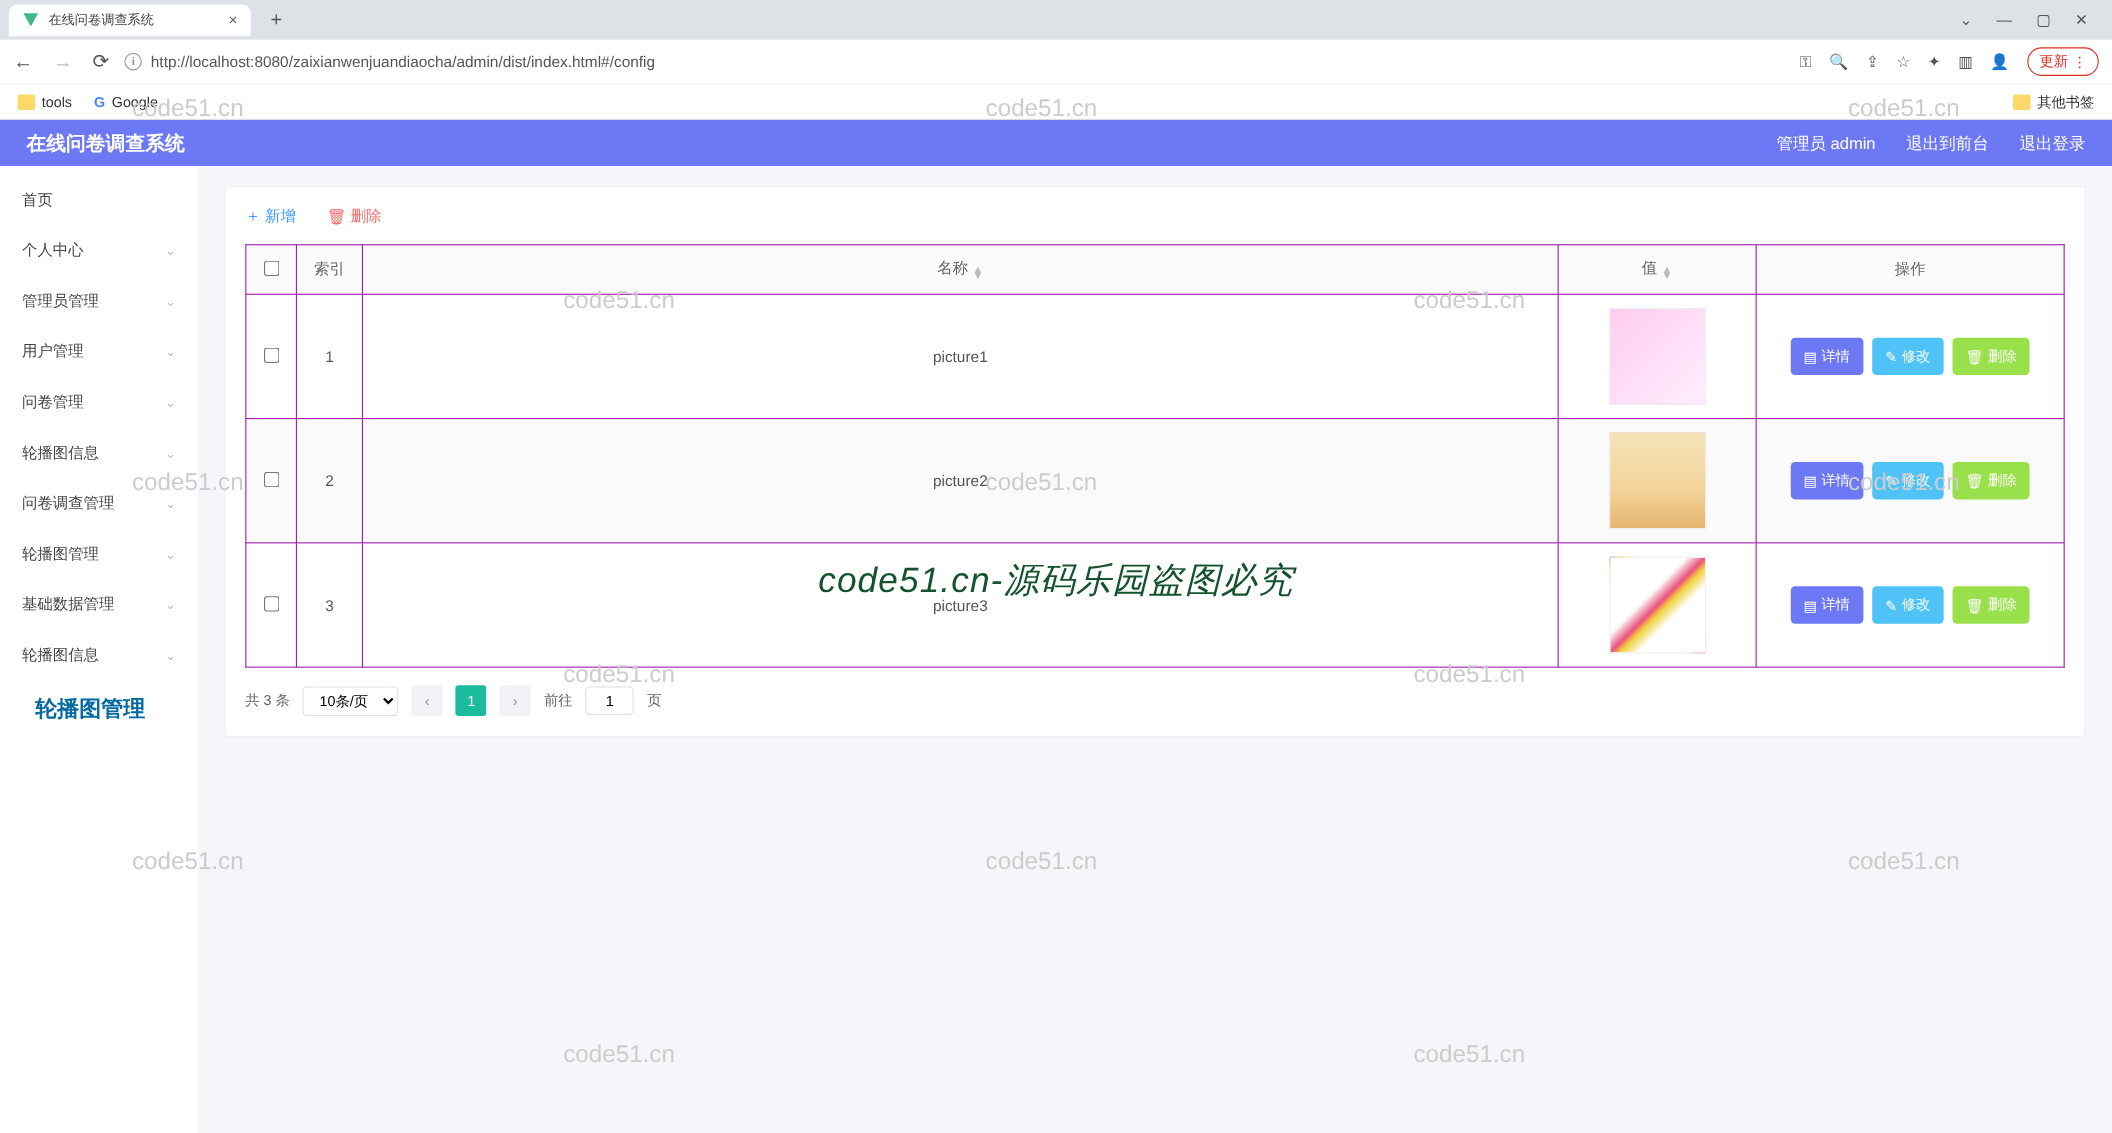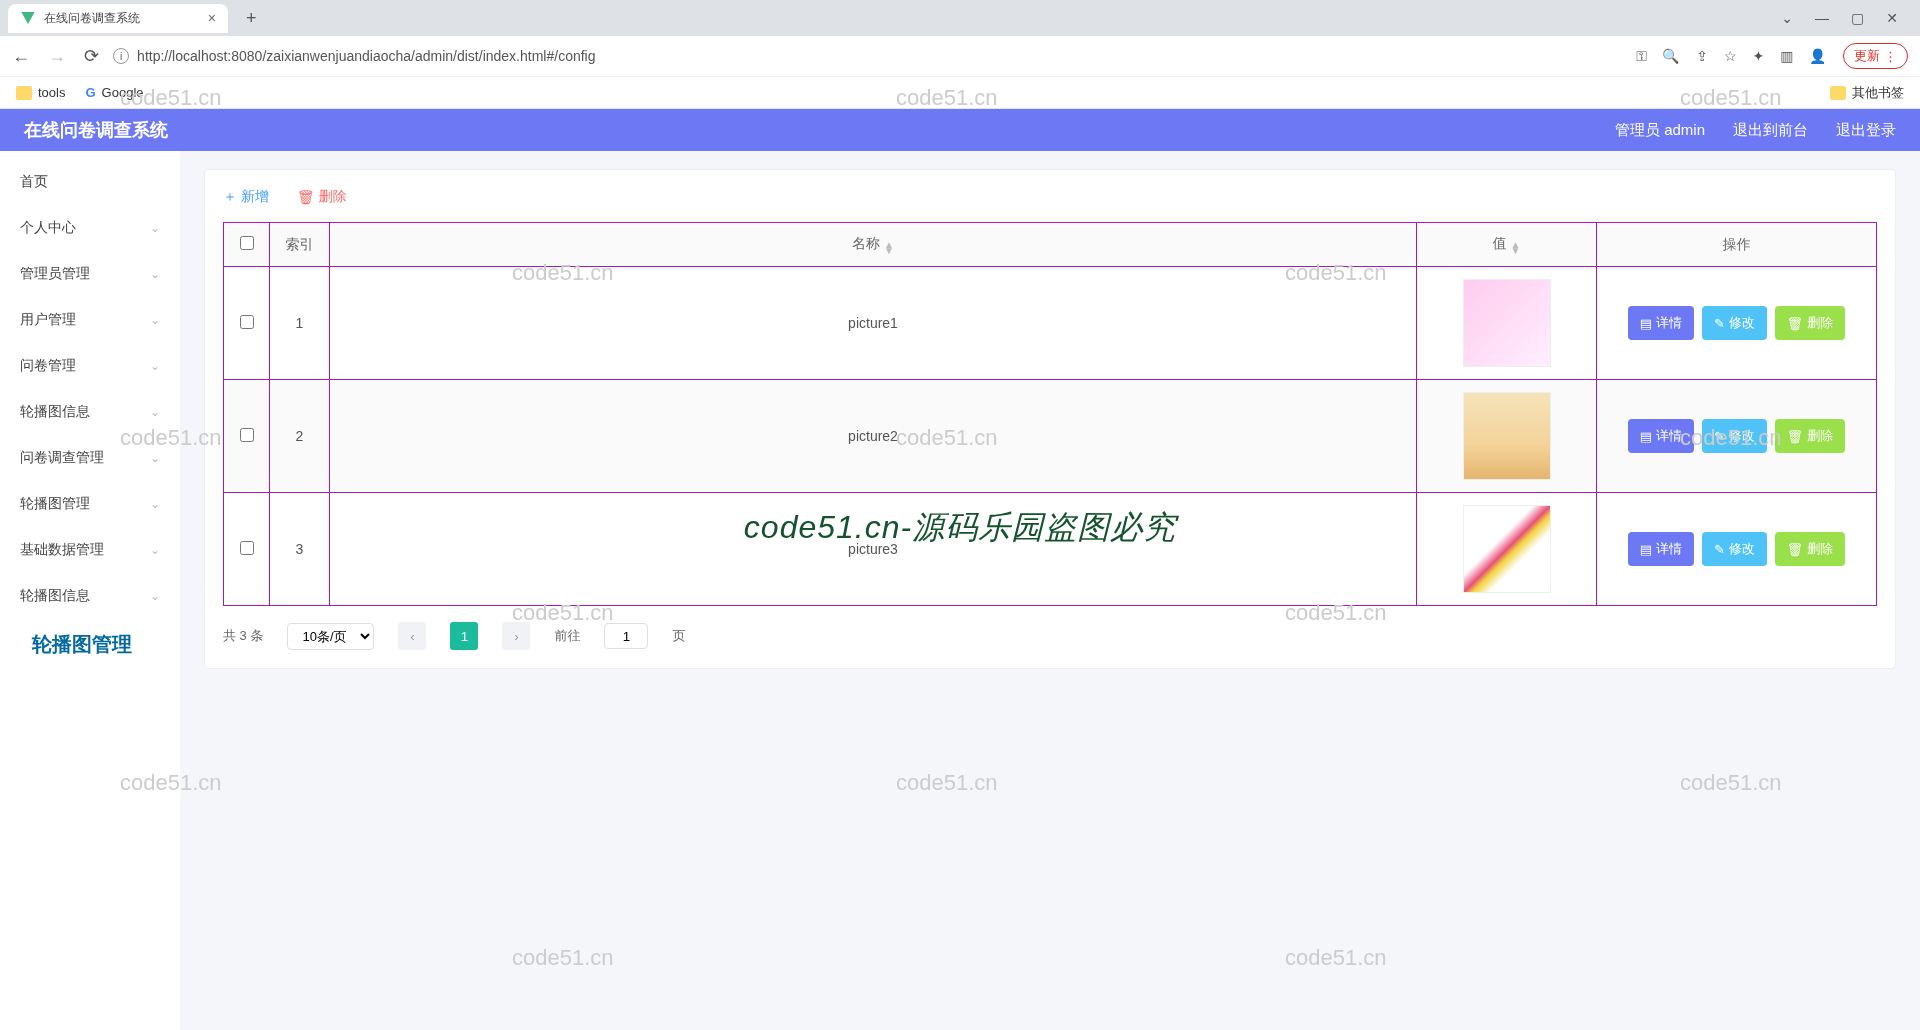--- a/index.html
+++ b/index.html
@@ -61,21 +61,21 @@
 input[type=checkbox] { width: 14px; height: 14px; cursor: pointer; }
 .thumb { width: 88px; height: 88px; margin: 0 auto; border: 1px solid #eee; background: linear-gradient(135deg,#fce,#fef); }
 .thumb.t2 { background: linear-gradient(180deg,#f5e3b8,#f3d39a 60%, #e5b56e); }
 .thumb.t3 { background: linear-gradient(135deg,#fff 40%,#e8527a 50%,#f2d23e 55%,#fff 65%); }
 .act-btns { display: flex; gap: 8px; justify-content: center; }
 .btn { border: none; border-radius: 4px; padding: 8px 12px; font-size: 13px; color: #fff; cursor: pointer; display: flex; align-items: center; gap: 4px; }
 .btn-detail { background: #6d78f5; }
 .btn-edit { background: #4fc3f7; }
 .btn-delete { background: #9ae04a; }
 
-.pager { display: flex; align-items: center; gap: 24px; margin-top: 16px; font-size: 13px; color: #666; }
+.pager { display: flex; align-items: center; gap: 12px; margin-top: 16px; font-size: 13px; color: #666; }
 .pager select { padding: 4px 10px; border: 1px solid #dcdfe6; border-radius: 4px; background: #fff; font-size: 13px; }
 .pg-btn { width: 28px; height: 28px; border: none; background: #f0f2f5; color: #999; border-radius: 3px; cursor: pointer; }
 .pg-btn.active { background: #1abc9c; color: #fff; }
 .pager input { width: 44px; height: 26px; text-align: center; border: 1px solid #dcdfe6; border-radius: 4px; }
 
 
 .wm { position: absolute; color: #ccc; font-size: 22px; pointer-events: none; font-family: Arial; }
 .big-wm { position: absolute; left: 50%; top: 50%; transform: translate(-50%,-20%); color: #14532d; font-size: 32px; font-weight: 500; pointer-events: none; letter-spacing: 1px; font-style: italic; }
 .page-wrap { position: relative; }
 </style>

